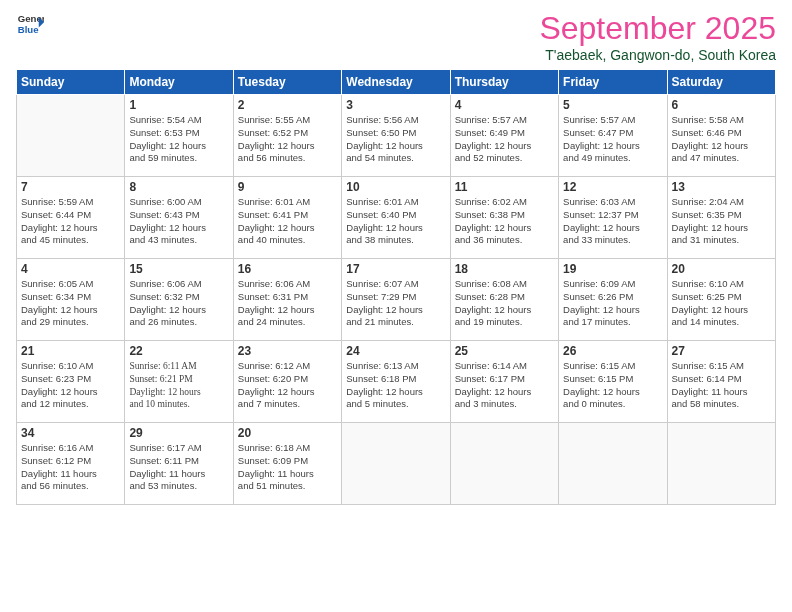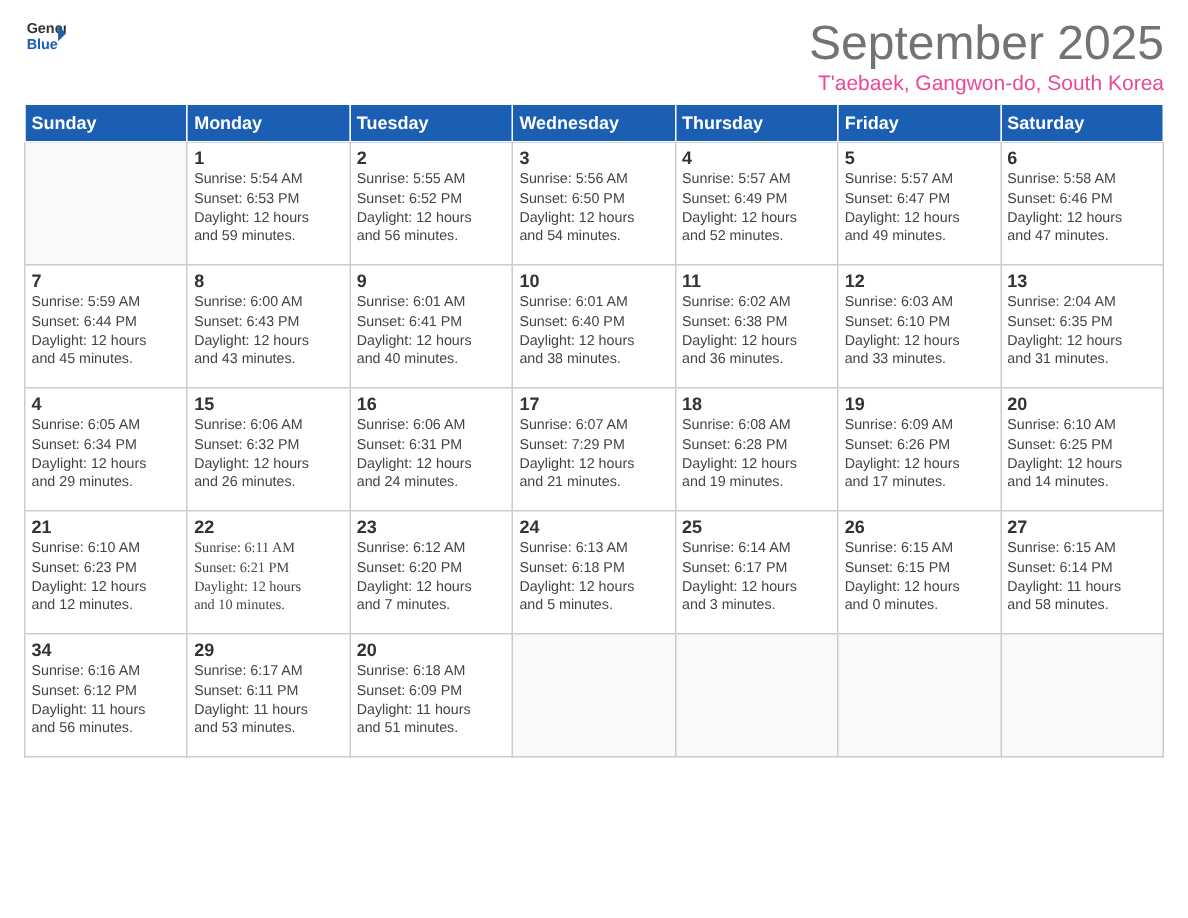--- a/index.html
+++ b/index.html
@@ -29,26 +29,26 @@
     }
     .logo-icon {
       width: 28px;
       height: 28px;
     }
     .title-block {
       text-align: right;
     }
     .month-title {
       font-size: 32px;
-      color: #737373;
+      color: #ec4899;
       font-weight: normal;
     }
     .location {
       font-size: 14px;
-      color: #ec4899;
+      color: #14532d;
     }
     table {
       width: 100%;
       border-collapse: collapse;
       table-layout: fixed;
     }
     thead tr th {
       background: #1a5fb4;
       color: #fff;
       font-size: 12px;
@@ -188,21 +188,21 @@
           <td>
             <div class="day-number">11</div>
             <div class="day-info" style="white-space: pre-line;">Sunrise: 6:02 AM
 Sunset: 6:38 PM
 Daylight: 12 hours
 and 36 minutes.</div>
           </td>
           <td>
             <div class="day-number">12</div>
             <div class="day-info" style="white-space: pre-line;">Sunrise: 6:03 AM
-Sunset: 6:10 PM
+Sunset: 12:37 PM
 Daylight: 12 hours
 and 33 minutes.</div>
           </td>
           <td>
             <div class="day-number">13</div>
             <div class="day-info" style="white-space: pre-line;">Sunrise: 2:04 AM
 Sunset: 6:35 PM
 Daylight: 12 hours
 and 31 minutes.</div>
           </td>

